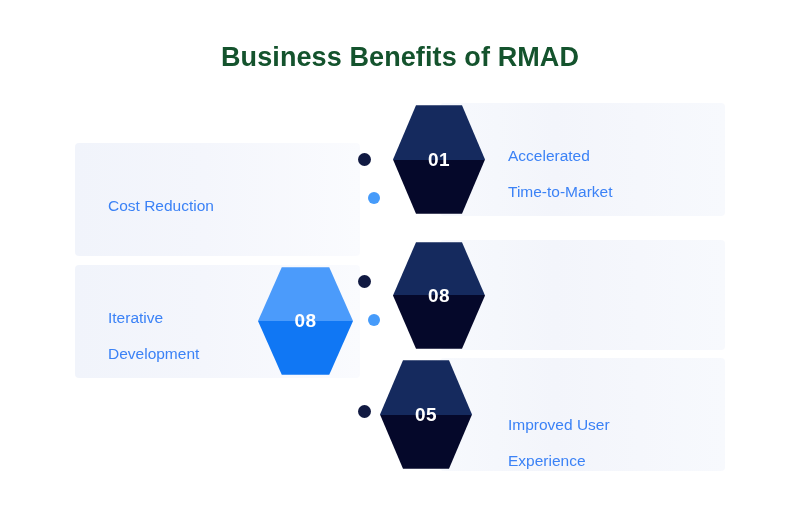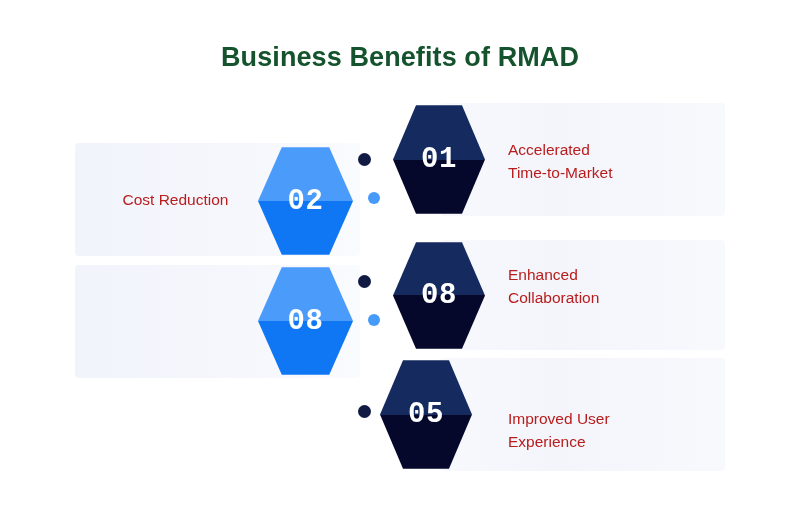--- a/index.html
+++ b/index.html
@@ -36,82 +36,78 @@
   }
 
   
   .hex{
     position:absolute;
     display:flex;align-items:center;justify-content:center;
     -webkit-clip-path:polygon(25% 2%,75% 2%,100% 50%,75% 98%,25% 98%,0% 50%);
     clip-path:polygon(25% 2%,75% 2%,100% 50%,75% 98%,25% 98%,0% 50%);
   }
   .hex .num{
-    font-size:29px;font-weight:bold;color:#ffffff;
+    font-size:19px;font-weight:bold;color:#ffffff;
     position:relative;z-index:3;
     letter-spacing:.5px;
-    font-family:Liberation Mono, monospace;
   }
   .hex-dark{
     background:linear-gradient(180deg,#152a5e 0%,#152a5e 50%,#05082a 50%,#05082a 100%);
   }
   .hex-blue{
     background:linear-gradient(180deg,#4b9bfb 0%,#4b9bfb 50%,#1077f4 50%,#1077f4 100%);
   }
 
   
   .dot{position:absolute;border-radius:50%;}
   .dot-dark{background:#111a42;}
   .dot-blue{background:#469bfa;}
 
   
   .label{
     position:absolute;
     font-size:15.5px;
-    line-height:23px;
-    color:#b91c1c;
+    line-height:36px;
+    color:#3b82f6;
     font-weight:normal;
     white-space:pre-line;
   }
   .label.right-side{text-align:left;}
-  .label.left-side{text-align:center;}
+  .label.left-side{text-align:left;margin-left:20px;}
 </style>
 </head>
 <body>
 
 <div class="canvas">
 
   <div class="title">Business Benefits of RMAD</div>
 
   <div class="band left" style="left:75px;top:143px;width:285px;height:113px;"></div>
   <div class="band left" style="left:75px;top:265px;width:285px;height:113px;"></div>
   <div class="band right" style="left:440px;top:103px;width:285px;height:113px;"></div>
   <div class="band right" style="left:440px;top:240px;width:285px;height:110px;"></div>
   <div class="band right" style="left:440px;top:358px;width:285px;height:113px;"></div>
 
   <div class="hex hex-dark" style="left:393px;top:103px;width:92px;height:113px;">
     <span class="num">01</span>
   </div>
   <div class="label right-side" style="left:508px;top:138px;width:190px;">Accelerated
 Time-to-Market</div>
 
-  <div class="hex hex-blue" style="left:258px;top:145px;width:95px;height:112px;">
-    <span class="num">02</span>
-  </div>
   <div class="label left-side" style="left:88px;top:188px;width:175px;">Cost Reduction</div>
 
   <div class="hex hex-dark" style="left:393px;top:240px;width:92px;height:111px;">
     <span class="num">08</span>
   </div>
-  <div class="label right-side" style="left:508px;top:263px;width:190px;">Enhanced
-Collaboration</div>
 
   <div class="hex hex-blue" style="left:258px;top:265px;width:95px;height:112px;">
     <span class="num">08</span>
   </div>
+  <div class="label left-side" style="left:88px;top:300px;width:175px;">Iterative
+Development</div>
 
   <div class="hex hex-dark" style="left:380px;top:358px;width:92px;height:113px;">
     <span class="num">05</span>
   </div>
   <div class="label right-side" style="left:508px;top:407px;width:190px;">Improved User
 Experience</div>
 
   <div class="dot dot-dark" style="left:358px;top:153px;width:13px;height:13px;"></div>
   <div class="dot dot-blue" style="left:368px;top:192px;width:12px;height:12px;"></div>
 

